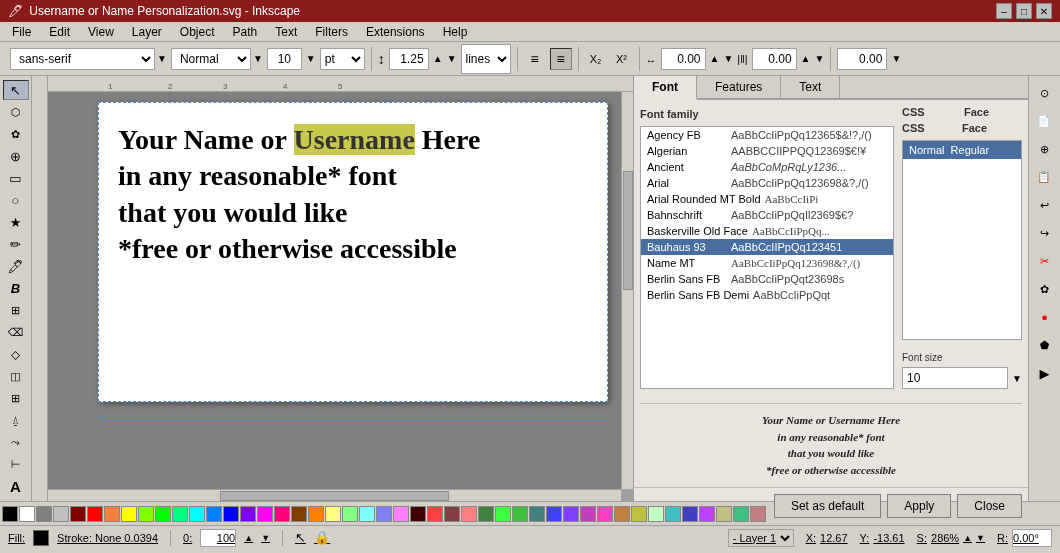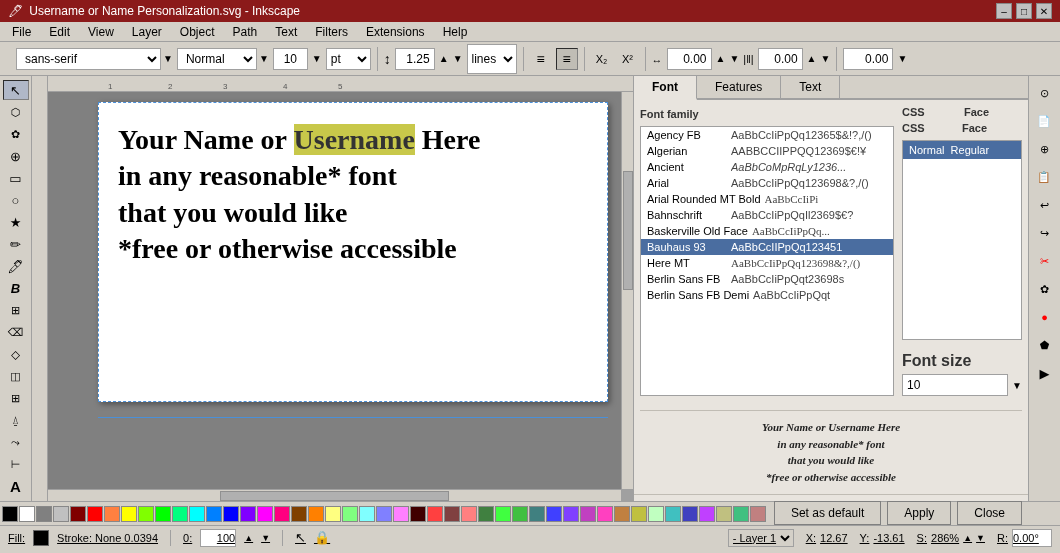--- a/index.html
+++ b/index.html
@@ -42,21 +42,21 @@
       height: 100%;
       display: flex; align-items: center;
     }
 
     
     .toolbar1 {
       background: #d4d0c8;
       height: 34px;
       display: flex;
       align-items: center;
-      padding: 2px 16px;
+      padding: 2px 10px;
       gap: 4px;
       border-bottom: 1px solid #a0a0a0;
     }
     .toolbar-select {
       height: 22px;
       background: white;
       border: 1px solid #a0a0a0;
       font-size: 12px;
       padding: 0 4px;
     }
@@ -278,21 +278,21 @@
       padding: 3px 6px;
       font-size: 11px;
       cursor: pointer;
     }
     .style-item.selected { background: #4a6da0; color: white; }
     .font-size-row {
       display: flex;
       align-items: center;
       gap: 8px;
     }
-    .font-size-label { font-size: 16px; font-weight: bold; color: #333; text-align: center; }
+    .font-size-label { font-size: 10px; font-weight: normal; color: #333; text-align: center; }
     .font-size-select {
       flex: 1;
       height: 22px;
       border: 1px solid #a0a0a0;
       font-size: 12px;
       background: white;
     }
 
     
     .font-preview-area {
@@ -562,21 +562,21 @@
           </div>
           <div class="font-list-item">
             <span class="font-name">Baskerville Old Face</span>
             <span class="font-preview" style="font-family:'Baskerville Old Face','Baskerville',serif;">AaBbCcIiPpQq...</span>
           </div>
           <div class="font-list-item selected">
             <span class="font-name">Bauhaus 93</span>
             <span class="font-preview">AaBbCcIIPpQq123451</span>
           </div>
           <div class="font-list-item">
-            <span class="font-name">Here MT</span>
+            <span class="font-name">Name MT</span>
             <span class="font-preview" style="font-family:'Bell MT',serif;">AaBbCcIiPpQq123698&amp;?,/()</span>
           </div>
           <div class="font-list-item">
             <span class="font-name">Berlin Sans FB</span>
             <span class="font-preview">AaBbCcIiPpQqt23698s</span>
           </div>
           <div class="font-list-item">
             <span class="font-name">Berlin Sans FB Demi</span>
             <span class="font-preview">AaBbCcIiPpQqt</span>
           </div>

